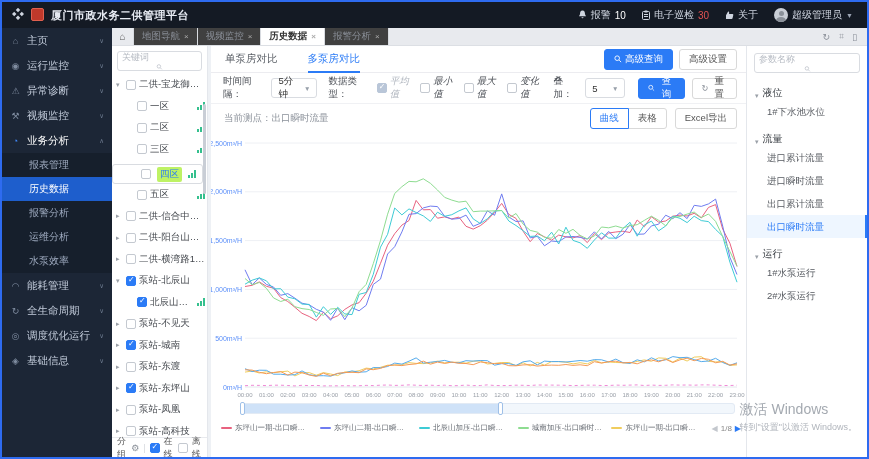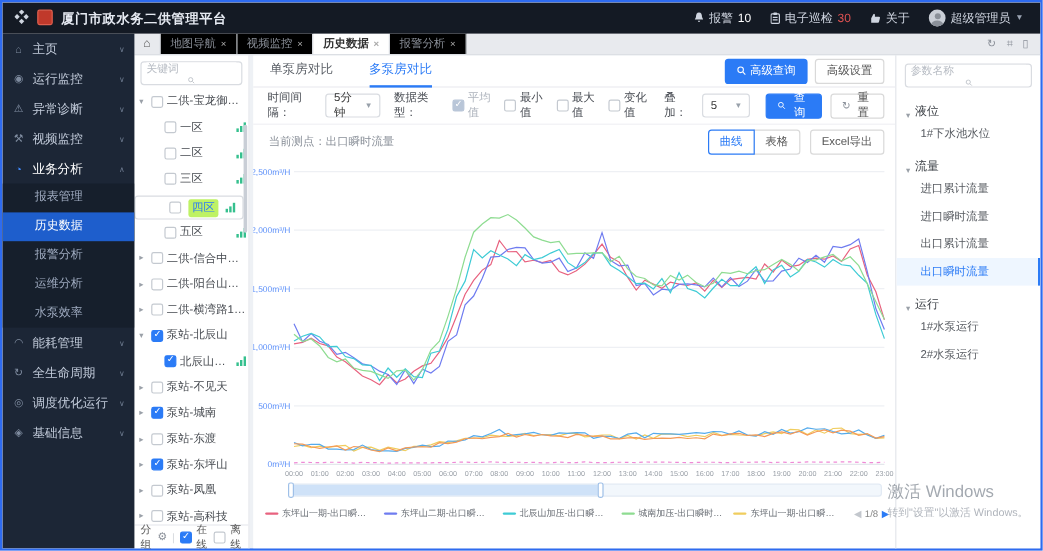--- a/index.html
+++ b/index.html
@@ -27,21 +27,21 @@
   .sb-item .sb-chev { margin-left:auto; font-size:6.5px; color:#6d7a8f; }
   .sb-item.active { color:#fff; }
   .sb-item.active .sb-ic { color:#3f86f5; }
   .sb-sub { background:#161f2c; }
   .sb-subitem { height:24px; line-height:24px; padding-left:27px; font-size:10px; color:#9fabc0; cursor:pointer; }
   .sb-subitem.active { background:#1e5ecc; color:#fff; }
 
   
   .tabbar { position:absolute; left:110px; top:26px; right:0; height:18px; background:#e8eaee; display:flex; align-items:stretch; border-bottom:1px solid #dcdfe4; z-index:8; }
   .tab-home { width:22px; display:flex; align-items:center; justify-content:center; color:#555; font-size:10px; border-right:1px solid #d8dbe0; cursor:pointer; }
-  .tab { display:flex; align-items:center; gap:4px; padding:0 8px; font-size:9.5px; color:#8a8f98; border-right:1px solid #d8dbe0; cursor:pointer; background:#000000; }
+  .tab { display:flex; align-items:center; gap:4px; padding:0 8px; font-size:9.5px; color:#8a8f98; border-right:1px solid #d8dbe0; cursor:pointer; background:#404040; }
   .tab.active { background:#fff; color:#333; font-weight:bold; }
   .tab .x { font-size:8px; color:#aaa; }
   .tab-tools { margin-left:auto; display:flex; align-items:center; gap:9px; padding-right:10px; color:#8a8f98; font-size:9px; }
   .tab-tools span { cursor:pointer; }
 
   
   .tree-panel { position:absolute; left:110px; top:44px; width:96px; bottom:0; background:#fff; display:flex; flex-direction:column; border-right:1px solid #e4e7ec; }
   .search-box { margin:5px 5px 3px 5px; height:20px; border:1px solid #d9dce1; border-radius:3px; display:flex; align-items:center; padding:0 4px; gap:2px; background:#fff;flex-direction:column; }
   .search-box input { border:none; outline:none; width:100%; font-size:9px; color:#333; font-family:inherit; }
   .search-box input::placeholder { color:#b5bac2; }
@@ -373,21 +373,21 @@
       </span>
     </div>
 
     <div class="filter-row">
       <span>时间间隔：</span>
       <span class="sel">
         <span>5分钟</span>
           <span class="sc">▼</span>
       </span>
       <span style="margin-left:4px;">数据类型：</span>
-      <span id="dtype-holder" style="display:inline-flex;gap:8px;">
+      <span id="dtype-holder" style="display:inline-flex;gap:8px;font-style:italic;">
           <span class="chk dis">
             <span class="cb dis on"></span>
             <span>平均值</span>
           </span>
           <span class="chk">
             <span class="cb"></span>
             <span>最小值</span>
           </span>
           <span class="chk">
             <span class="cb"></span>

